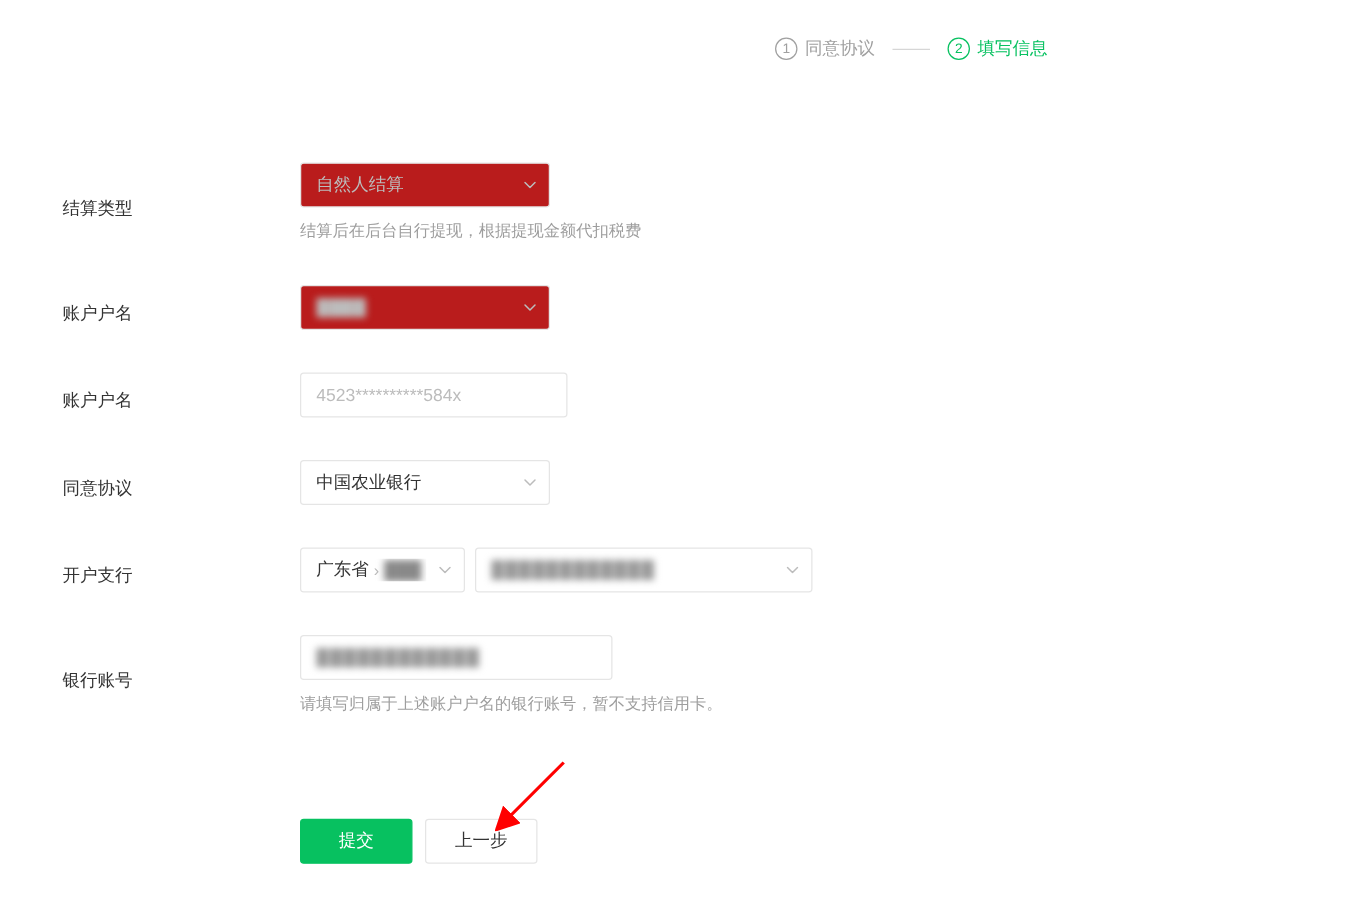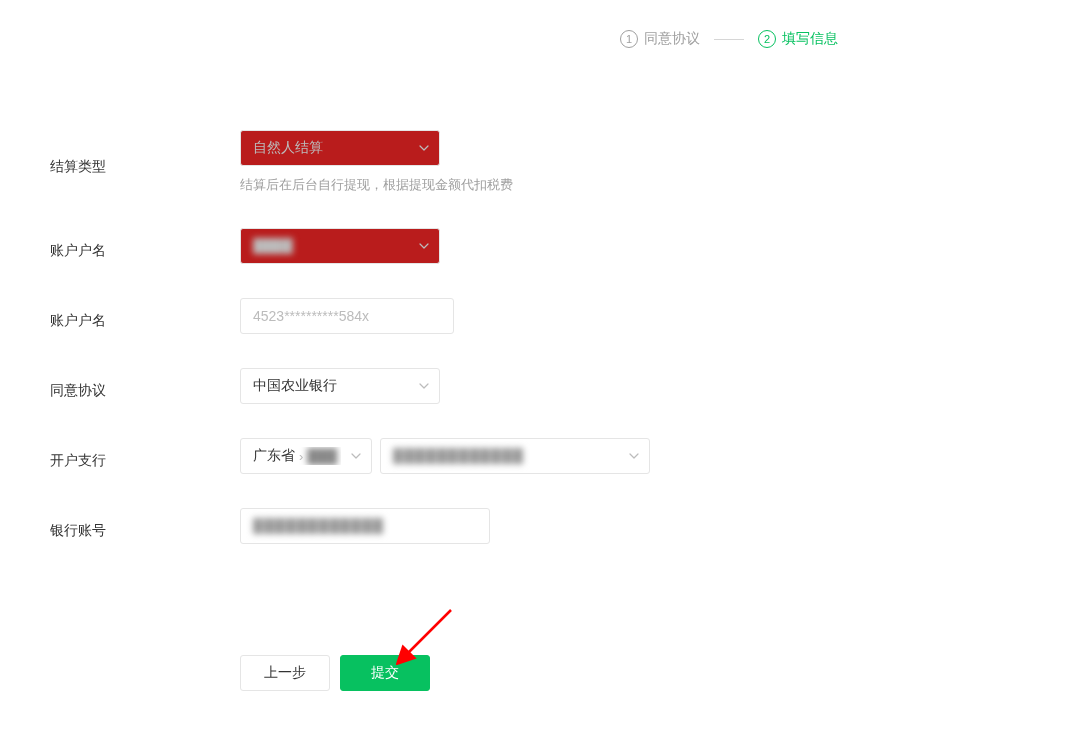--- a/index.html
+++ b/index.html
@@ -140,28 +140,29 @@
       </div>
     </div>
   </div>
 
   <div class="row" style="margin-bottom:0;">
     <div class="label">银行账号</div>
     <div class="control-col">
       <div class="select" style="width:250px;cursor:text;">
         <span class="select-text blur-light">████████████</span>
       </div>
+      <div class="hint">请填写归属于上述账户户名的银行账号，暂不支持信用卡。</div>
     </div>
   </div>
 
 </div>
 
 <div class="actions">
+  <div class="btn btn-primary">提交</div>
   <div class="btn btn-default">上一步</div>
-  <div class="btn btn-primary">提交</div>
 </div>
 
 <svg class="arrow" viewBox="0 0 60 60">
   <defs>
     <marker id="ah" markerWidth="8" markerHeight="8" refX="2" refY="4" orient="auto">
       <path d="M0,0 L8,4 L0,8 Z" fill="#ff0000"></path>
     </marker>
   </defs>
   <line x1="55" y1="5" x2="10" y2="50" stroke="#ff0000" stroke-width="2.5" marker-end="url(#ah)"></line>
 </svg>

